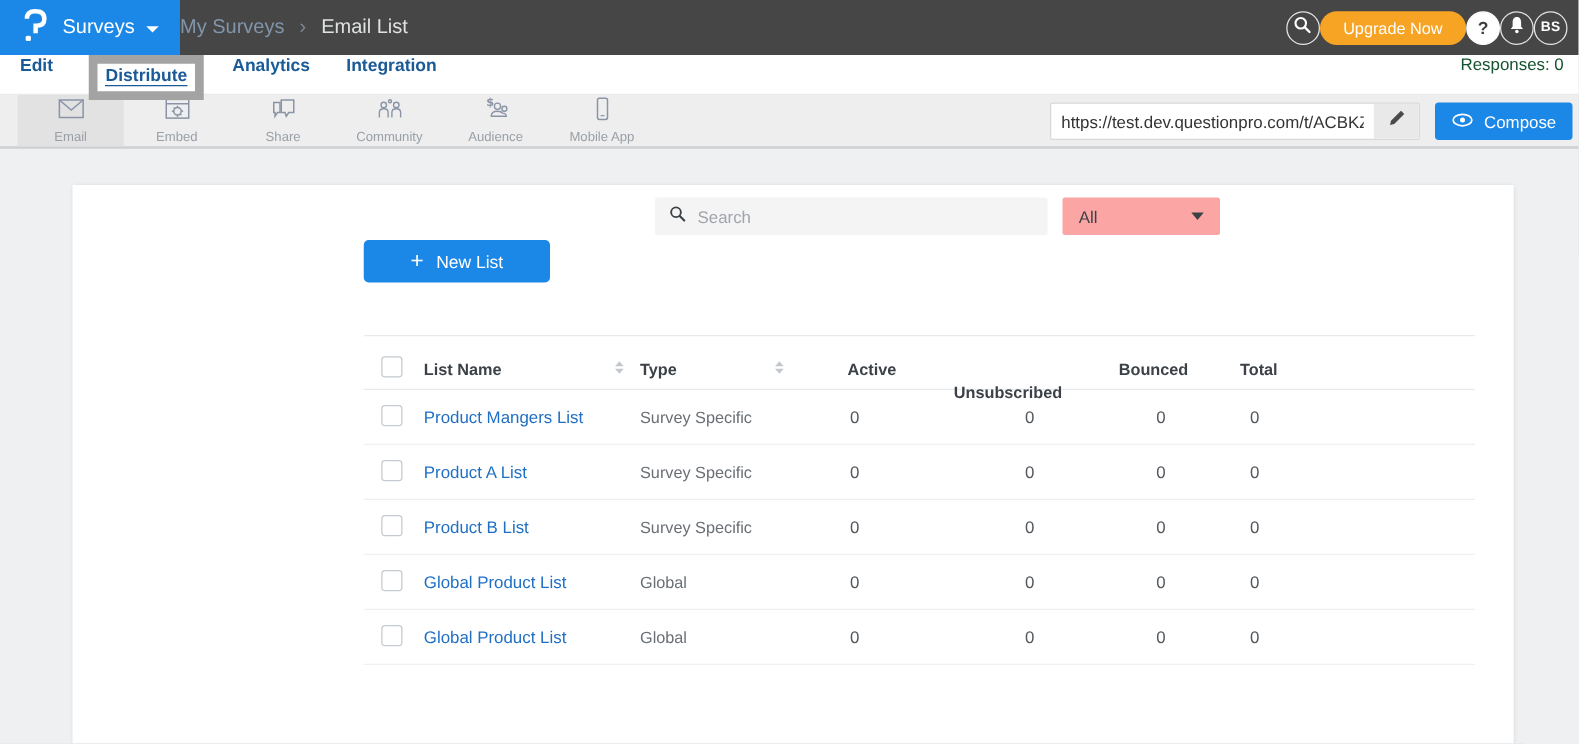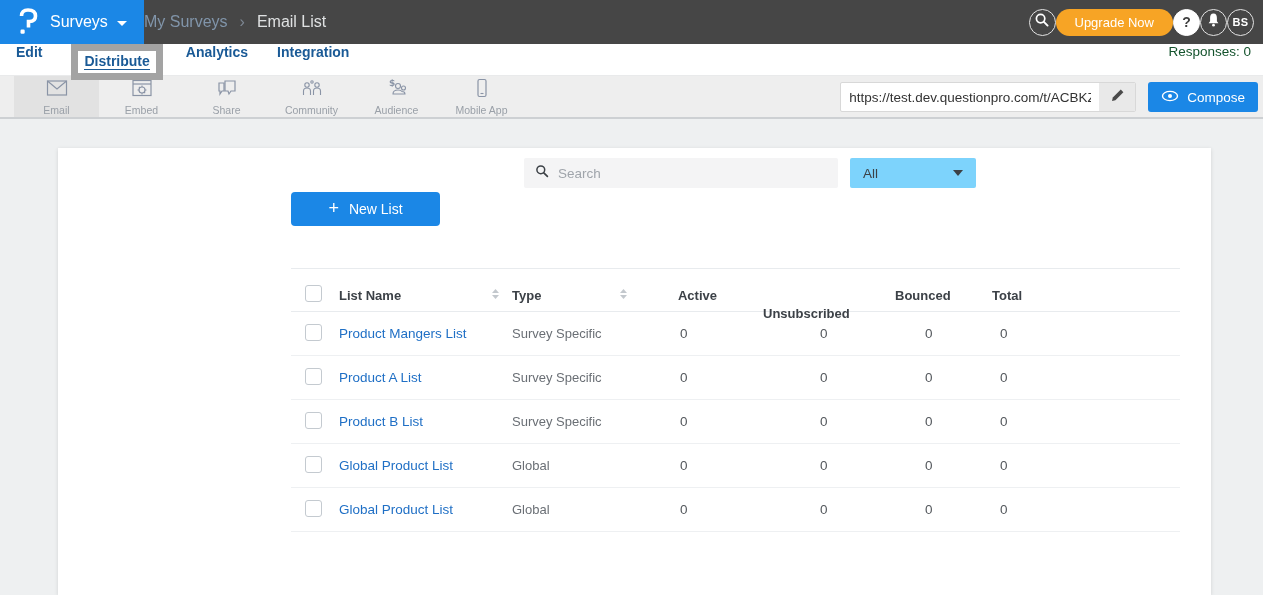--- a/index.html
+++ b/index.html
@@ -44,21 +44,21 @@
   .card { position:absolute; left:58px; top:148px; width:1153px; height:447px; background:#fff; box-shadow:0 1px 4px rgba(0,0,0,.12); display:flex; }
   .side { width:200px; background:#f0f0f0; padding-top:3px; flex:none; }
   .side-item { height:40px; display:flex; align-items:center; padding-left:17px; font-size:13.5px; color:#5d6a75; cursor:pointer; position:relative; }
   .side-item.selected { background:#fff; border:2px solid #e0201e; padding-left:21px; }
   .side-item.selected::before { content:""; position:absolute; left:0; top:0; bottom:0; width:5px; background:#1b87e6; }
 
   .main { flex:1; position:relative; }
   .search-box { position:absolute; left:466px; top:10px; width:314px; height:30px; background:#f4f4f5; border-radius:2px; display:flex; align-items:center; padding:0 11px; gap:9px; }
   .search-input { flex:1; min-width:0; border:none; outline:none; background:transparent; font-size:13.5px; color:#333; font-family:"Liberation Sans", sans-serif; }
   .search-input::placeholder { color:#a0a5ab; }
-  .filter { position:absolute; left:792px; top:10px; width:126px; height:30px; background:#7dd3fc; border-radius:2px; display:flex; align-items:center; padding:0 13px; font-size:13.5px; color:#3c4146; cursor:pointer; }
+  .filter { position:absolute; left:792px; top:10px; width:126px; height:30px; background:#fca5a5; border-radius:2px; display:flex; align-items:center; padding:0 13px; font-size:13.5px; color:#3c4146; cursor:pointer; }
   .filter-caret { margin-left:auto; width:0; height:0; border-left:5px solid transparent; border-right:5px solid transparent; border-top:6px solid #3c4146; }
 
   .new-list-btn { position:absolute; left:233px; top:44px; width:149px; height:34px; background:#1b87e6; border:none; border-radius:4px; color:#fff; display:flex; align-items:center; justify-content:center; gap:10px; font-size:14px; cursor:pointer; }
   .plus-glyph { font-size:18px; font-weight:400; line-height:1; margin-top:-2px; }
 
   
   .table { position:absolute; left:233px; top:120px; width:889px; font-size:13px; }
   .trow { display:grid; grid-template-columns:48px 173px 128px 90px 140px 100px 80px 1fr; align-items:center; height:44px; border-bottom:1px solid #eef0f2; }
   .trow.thead { border-top:1px solid #e8ebee; border-bottom:1px solid #e8ebee; }
   .th { font-weight:700; color:#3c4147; }

